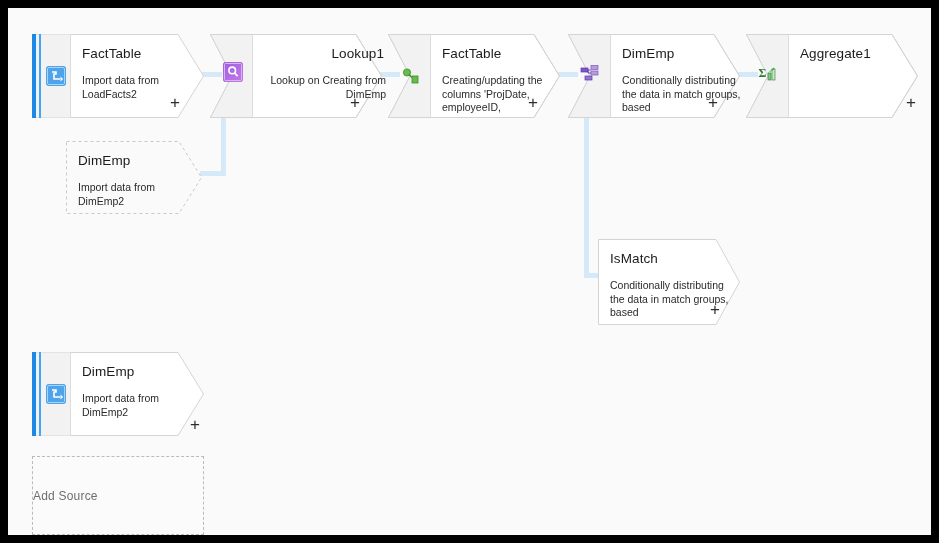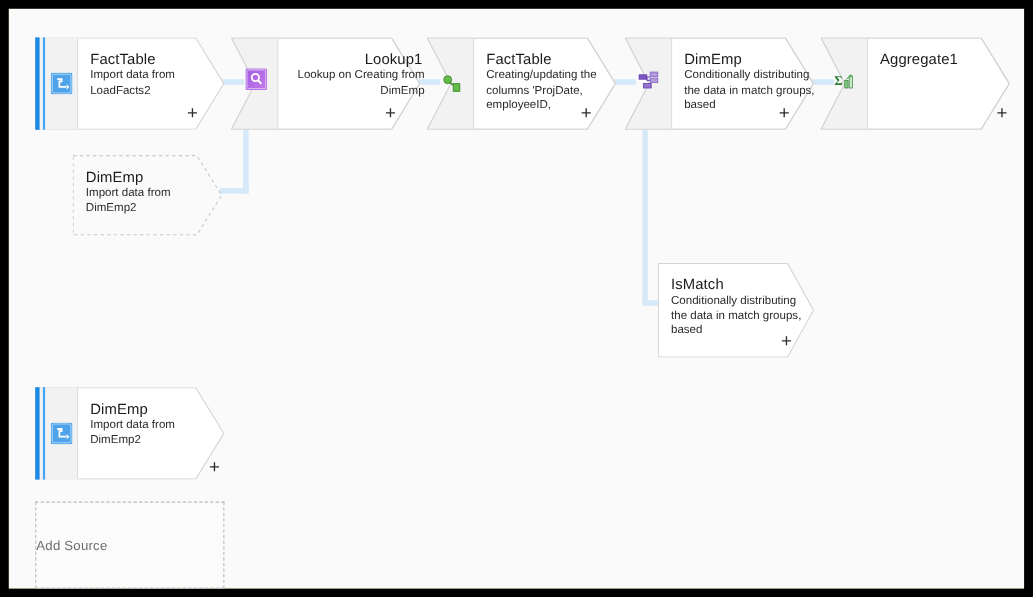--- a/index.html
+++ b/index.html
@@ -64,20 +64,21 @@
 
   .node-title {
     font-size: 13.5px;
     color: #1b1b1b;
     letter-spacing: 0.1px;
     line-height: 16px;
     white-space: nowrap;
   }
 
   .node-desc {
+    margin-top: 12px;
     font-size: 10.5px;
     color: #2a2a2a;
     line-height: 13.5px;
     width: 122px;
   }
 
   .node-icon {
     position: absolute;
     width: 20px;
     height: 20px;

